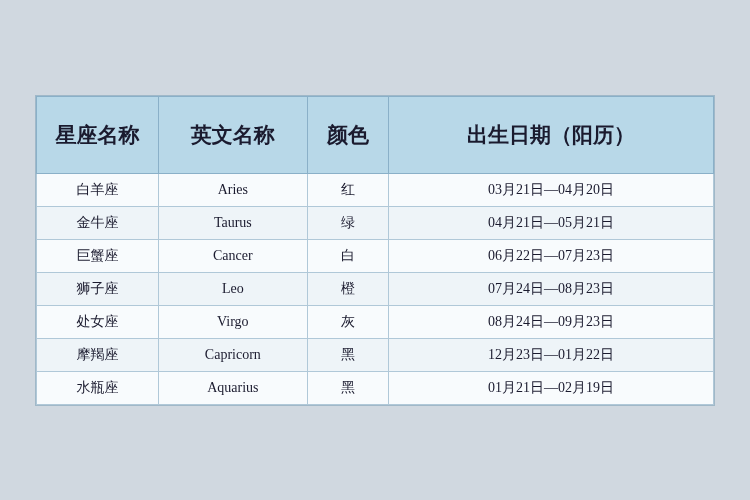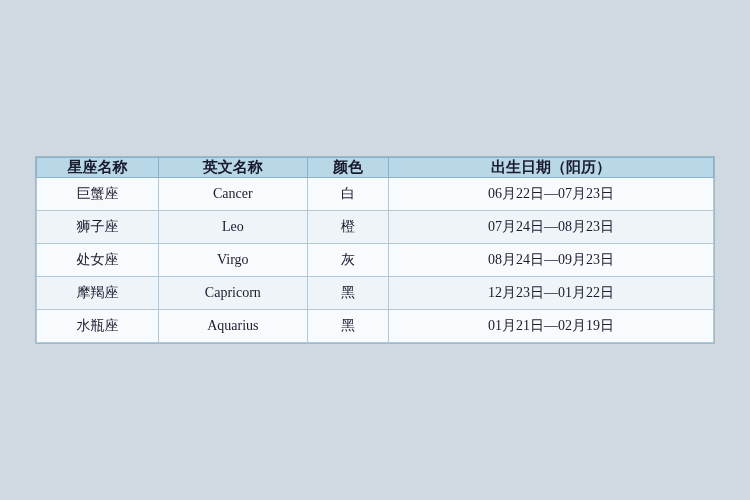--- a/index.html
+++ b/index.html
@@ -28,23 +28,23 @@
       width: 100%;
       border-collapse: collapse;
     }
 
     thead tr {
       background-color: #b8d8e8;
     }
 
     thead th {
       border: 1px solid #8ab0c8;
-      padding: 0 12px;
+      padding: 24px 12px;
       text-align: center;
-      font-size: 15px;
+      font-size: 21px;
       font-weight: bold;
       color: #1a1a2e;
     }
 
     tbody tr {
       background-color: #f8fbfd;
     }
 
     tbody tr:nth-child(even) {
       background-color: #eef4f8;
@@ -70,20 +70,32 @@
   <table>
     <thead>
       <tr>
         <th class="col-chinese">星座名称</th>
         <th class="col-english">英文名称</th>
         <th class="col-color">颜色</th>
         <th class="col-date">出生日期（阳历）</th>
       </tr>
     </thead>
     <tbody id="table-body">
+    <tr>
+          <td>白羊座</td>
+          <td>Aries</td>
+          <td>红</td>
+          <td>03月21日—04月20日</td>
+        </tr>
+        <tr>
+          <td>金牛座</td>
+          <td>Taurus</td>
+          <td>绿</td>
+          <td>04月21日—05月21日</td>
+        </tr>
         <tr>
           <td>巨蟹座</td>
           <td>Cancer</td>
           <td>白</td>
           <td>06月22日—07月23日</td>
         </tr>
         <tr>
           <td>狮子座</td>
           <td>Leo</td>
           <td>橙</td>

